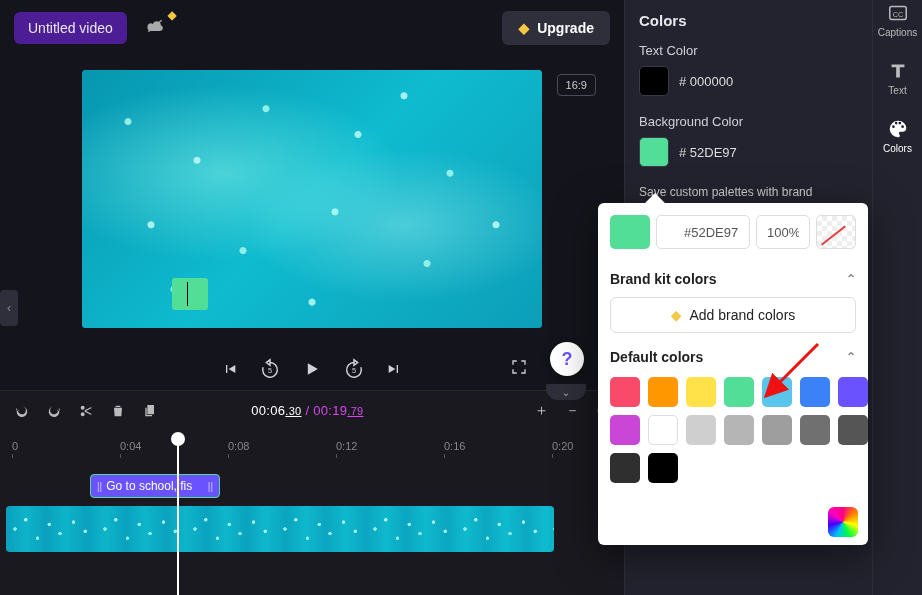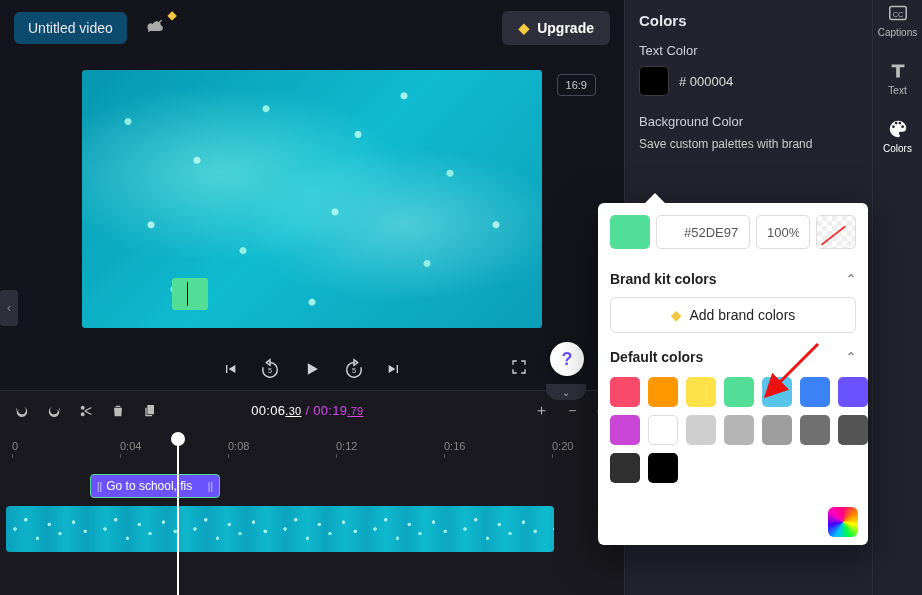--- a/index.html
+++ b/index.html
@@ -11,21 +11,21 @@
     height: 595px;
     overflow: hidden;
     position: relative;
   }
   .app { display:flex; height:100%; }
   .left { flex:0 0 624px; display:flex; flex-direction:column; background:#14151c; }
   .rightpanel { flex:0 0 248px; background:#23232f; padding:12px 14px; border-left:1px solid #2f2f3b; position:relative; }
   .sidebar { flex:0 0 50px; background:#23232f; border-left:1px solid #2f2f3b; display:flex; flex-direction:column; align-items:center; padding-top:2px; gap:22px; }
 
   .topbar { height:56px; display:flex; align-items:center; padding:0 14px; gap:10px; }
-  .title { background:#0c4a6e; color:#e8e8ee; font-size:14px; padding:8px 14px; border-radius:6px;text-align:center; }
+  .title { background:#4c1d95; color:#e8e8ee; font-size:14px; padding:8px 14px; border-radius:6px;text-align:center; }
   .cloud { color:#aaa; font-size:18px; position:relative; margin-left:4px; padding:4px; }
   .cloud .diamond { position:absolute; top:-6px; right:-8px; color:#f5c842; font-size:12px; }
   .spacer { flex:1; }
   .btn { display:flex; align-items:center; gap:8px; border-radius:6px; font-size:14px; font-weight:600; padding:9px 16px; cursor:pointer; border:none; }
   .btn-upgrade { background:#2f2f3b; color:#fff; }
   .btn-upgrade .dia { color:#f5c842; }
   .btn-export { background:#6a52ff; color:#fff; }
   .btn-export svg { fill:#fff; }
 
   .preview-area { flex:0 0 292px; display:flex; align-items:flex-start; justify-content:center; padding:14px 0 0 0; position:relative; }
@@ -271,23 +271,27 @@
           <div class="track-video-inner"></div>
         </div>
     </div>
   </div>
 
   <div class="rightpanel">
     <div class="rp-heading">Colors</div>
     <div class="rp-label">Text Color</div>
     <div class="swatchrow">
       <div class="swatch black"></div>
-      <div class="hexlabel"># 000004</div>
+      <div class="hexlabel"># 000000</div>
     </div>
     <div class="rp-label">Background Color</div>
+    <div class="swatchrow">
+      <div class="swatch green"></div>
+      <div class="hexlabel"># 52DE97</div>
+    </div>
     <div class="cutoff">Save custom palettes with brand</div>
 
     <div class="popover">
       <div class="pop-toprow">
         <div class="pop-swatch" style="background:#52de97"></div>
         <input class="inptxt hex" value="#52DE97" style="">
         <input class="inptxt op" value="100%" style="">
         <div class="trans"></div>
       </div>
       <div class="pop-section">

